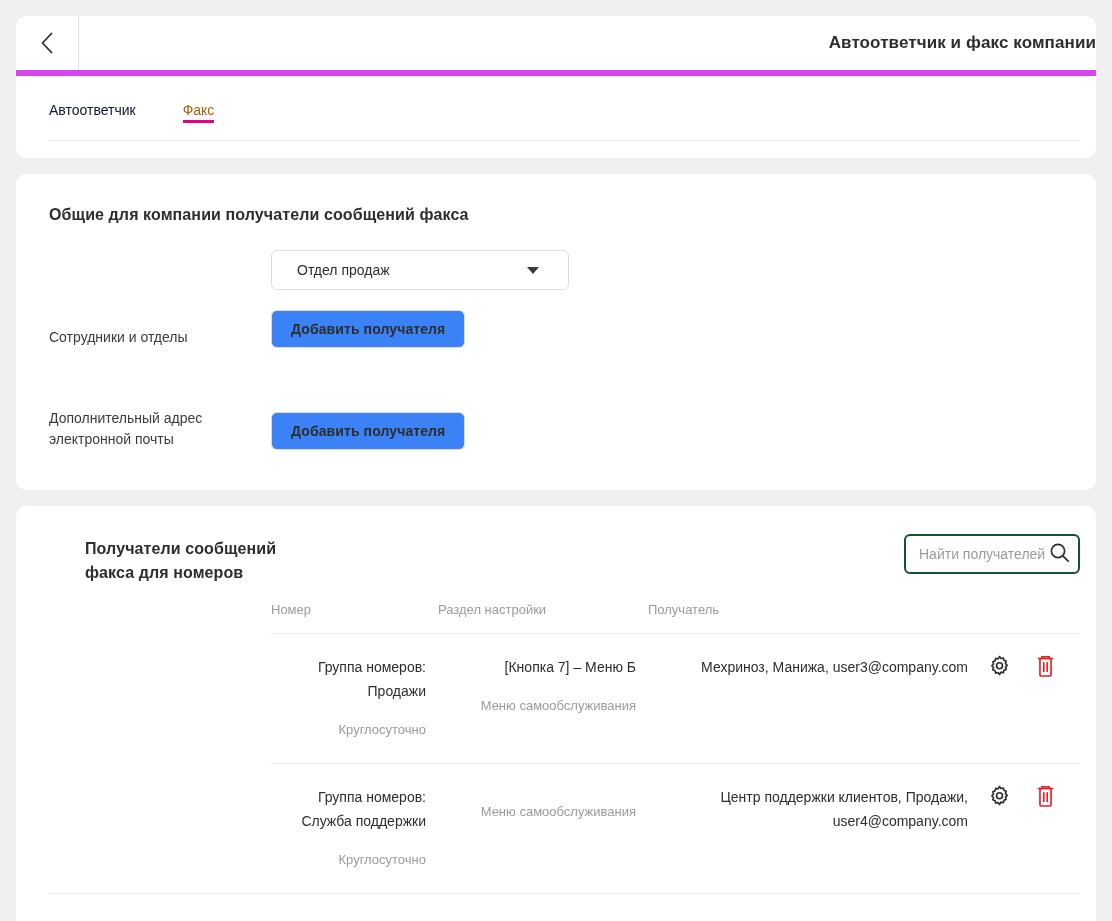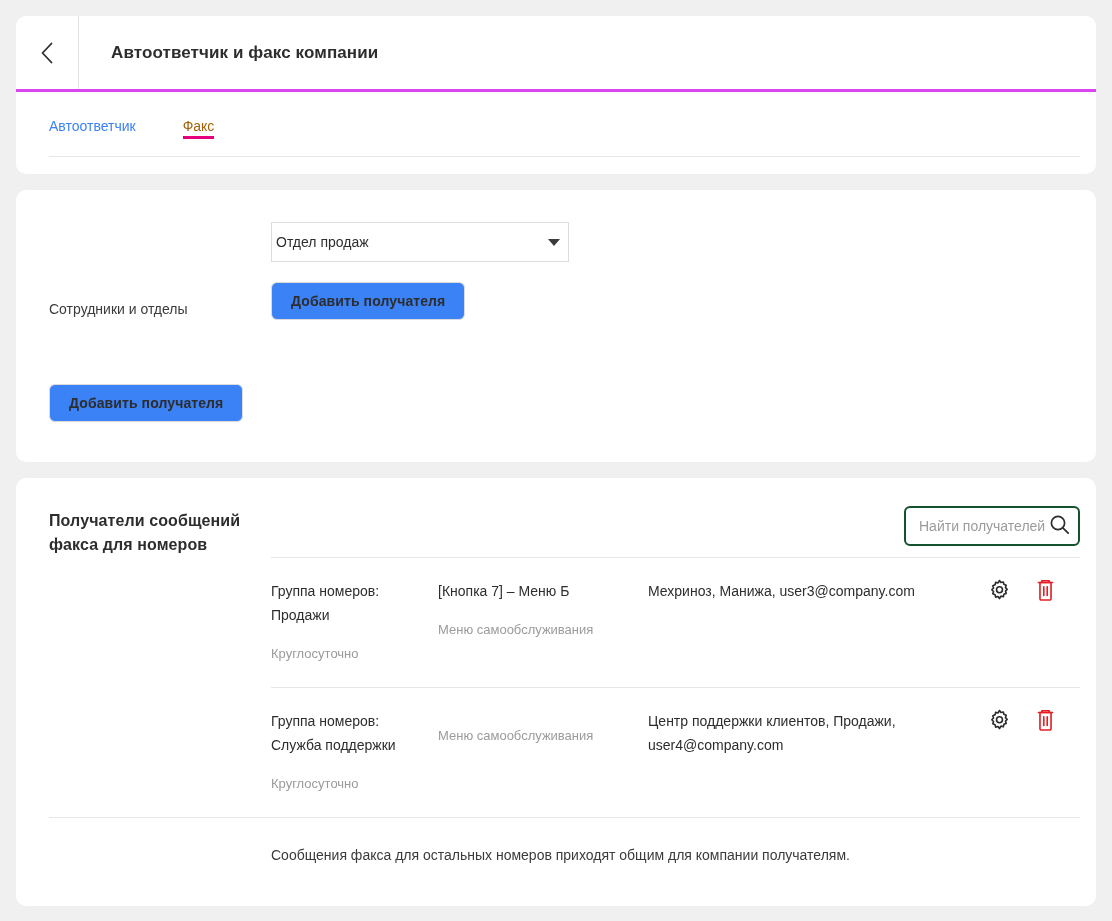--- a/index.html
+++ b/index.html
@@ -20,24 +20,25 @@
   
   .card {
     background: #ffffff;
     border-radius: 10px;
     width: 1080px;
   }
 
   
   .header-card { margin-bottom: 16px; }
   .titlebar {
-    height: 76px;
+    height: 60px;
     display: flex;
     align-items: stretch;
-    border-bottom: 3px solid #d946ef;
+    border-bottom: 6px solid #d946ef;
+    justify-content: space-between;
   }
   .back-btn {
     width: 63px;
     display: flex; align-items: center; justify-content: center;
     border-right: 1px solid #e3e3e3;
     cursor: pointer;
   }
   .back-btn svg { display: block; }
   .page-title {
     display: flex; align-items: center;
@@ -56,21 +57,21 @@
     padding: 26px 0 0 33px;
   }
   .tabstrip::after {
     content: "";
     position: absolute;
     left: 33px; right: 16px; bottom: 17px;
     height: 1px; background: #e6e6e6;
   }
   .tab {
     font-size: 14px;
-    color: #3b82f6;
+    color: #0f172a;
     padding: 0 0 19px 0;
     margin-right: 47px;
     position: relative;
     cursor: pointer;
     white-space: nowrap;
   }
   .tab.active { color: #a16207; }
   .tab.active::after {
     content: "";
     position: absolute;
@@ -95,25 +96,25 @@
     line-height: 21px;
     color: #3b3b3b;
     padding-top: 13px;
   }
   .field-control { flex: 1 1 auto; }
 
   .select-box, .text-input {
     width: 298px;
     height: 40px;
     border: 1px solid #dcdcdc;
-    border-radius: 0;
+    border-radius: 6px;
     background: #fff;
     font-size: 14px;
     color: #2d2d2d;
-    padding: 0 4px;
+    padding: 0 25px;
     display: flex; align-items: center;
     font-family: inherit;
   }
   .select-box { justify-content: space-between; cursor: pointer; }
   .select-box .caret {
     width: 0; height: 0;
     border-left: 6px solid transparent;
     border-right: 6px solid transparent;
     border-top: 7px solid #3b3b3b;
     margin-right: 4px;
@@ -136,20 +137,21 @@
   }
   .gap-20 { height: 20px; }
   .gap-24 { height: 24px; }
 
   
   .table-card { padding: 0 0 40px 0; }
   .table-head-row {
     display: flex;
     padding: 28px 16px 0 33px;
     align-items: flex-start;
+    margin-left: 36px;
   }
   .table-title {
     flex: 0 0 222px;
     font-size: 16px; font-weight: bold; line-height: 24px;
     color: #2d2d2d; letter-spacing: .1px;
     padding-top: 3px;
   }
   .search-spacer { flex: 1 1 auto; }
   .search-box {
     width: 176px; height: 40px;
@@ -169,21 +171,21 @@
   .c-sec  { flex: 0 0 210px; padding-right: 12px; }
   .c-rcp  { flex: 1 1 auto; padding-right: 12px; }
   .c-act  { flex: 0 0 100px; display: flex; align-items: center; gap: 24px; padding-left: 8px; }
 
   .t-head { padding-top: 17px; }
   .t-head .hcell {
     font-size: 13px; color: #9b9b9b; padding-bottom: 16px;
   }
   .thead-rule { height: 1px; background: #e6e6e6; margin-left: 222px; }
 
-  .t-body-row { padding: 21px 0 22px 0; }
+  .t-body-row { padding: 21px 0 22px 0; text-align: right; }
   .cell-main { font-size: 14px; line-height: 24px; color: #2d2d2d; }
   .cell-sub  { font-size: 13px; line-height: 22px; color: #9b9b9b; margin-top: 16px; }
   .row-rule { height: 1px; background: #e6e6e6; margin-left: 222px; }
   .bottom-rule { height: 1px; background: #e6e6e6; margin: 0 16px 0 33px; }
 
   .icon-btn { cursor: pointer; display: inline-flex; line-height: 0; }
 
   .footnote {
     font-size: 14px; color: #3b3b3b;
     padding: 27px 16px 0 255px;
@@ -214,37 +216,42 @@
       </div>
       <div class="tab active">
         <span>Факс</span>
       </div>
     </div>
 
   </div>
 
   <div class="card settings-card">
 
+    <h2 class="section-title">Общие для компании получатели сообщений факса</h2>
 
     <div class="field-row">
       <div class="field-label">Сотрудники и отделы</div>
       <div class="field-control">
         <div class="select-box">
           <span>Отдел продаж</span>
           <span class="caret"></span>
         </div>
         <div class="gap-20"></div>
         <button class="btn-outline">Добавить получателя</button>
       </div>
     </div>
 
     <div class="gap-24"></div>
     <div class="gap-20"></div>
 
     <div class="field-row">
+      <div class="field-label">
+        <div>Дополнительный адрес</div>
+        <div>электронной почты</div>
+      </div>
       <div class="field-control">
         <div class="gap-20"></div>
         <button class="btn-outline">Добавить получателя</button>
       </div>
     </div>
 
   </div>
 
   <div class="card table-card">
 
@@ -260,20 +267,27 @@
           <svg width="21" height="21" viewBox="0 0 21 21" fill="none">
             <circle cx="9" cy="9" r="6.6" stroke="#2d2d2d" stroke-width="1.7"></circle>
             <path d="M13.8 13.8 L19.2 19.2" stroke="#2d2d2d" stroke-width="1.7" stroke-linecap="round"></path>
           </svg>
         </span>
       </div>
     </div>
 
     <div class="grid">
 
+      <div class="t-row t-head">
+        <div class="c-spacer"></div>
+        <div class="c-num hcell">Номер</div>
+        <div class="c-sec hcell">Раздел настройки</div>
+        <div class="c-rcp hcell">Получатель</div>
+        <div class="c-act"></div>
+      </div>
       <div class="thead-rule"></div>
 
       <div class="t-row t-body-row">
         <div class="c-spacer"></div>
         <div class="c-num">
           <div class="cell-main">Группа номеров:</div>
           <div class="cell-main">Продажи</div>
           <div class="cell-sub">Круглосуточно</div>
         </div>
         <div class="c-sec">

